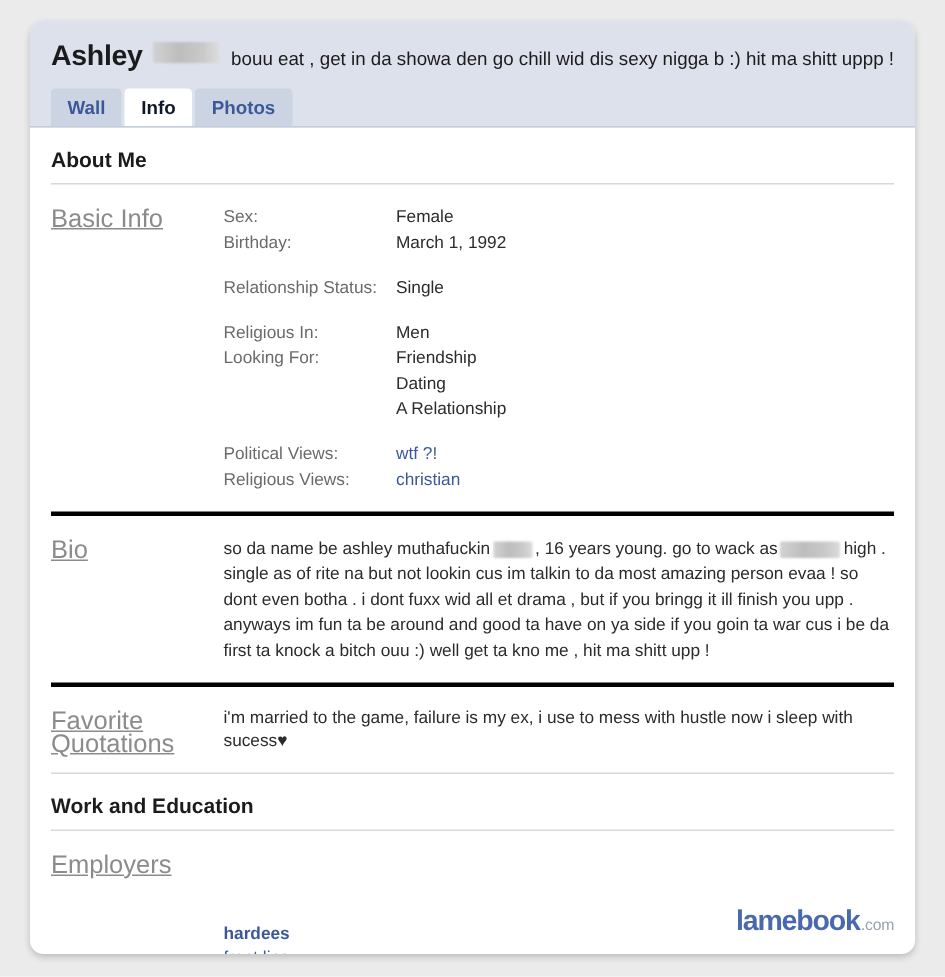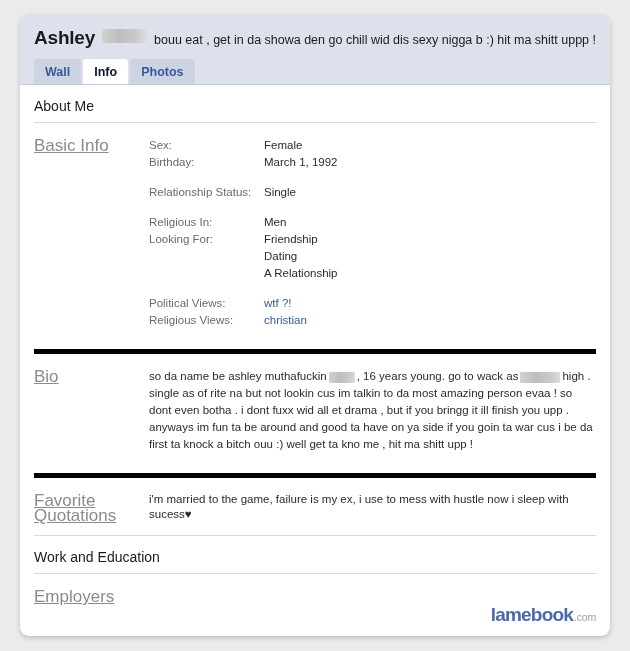--- a/index.html
+++ b/index.html
@@ -110,34 +110,33 @@
   }
 
   
   .card-body {
     padding: 0 14px;
     box-sizing: border-box;
   }
 
   .section-title {
     font-size: 14px;
-    font-weight: normal;
+    font-weight: bold;
     color: #1b1b1b;
     padding: 13px 0 8px 0;
     border-bottom: 1px solid #d8d8d8;
     margin-bottom: 0;
   }
 
   .row {
     display: flex;
     padding: 14px 0 12px 0;
   }
   .row.divided {
-    border-top: 5px solid #000000;
-    margin-top: 8px;
+    border-top: 3px solid #000000;
   }
 
   .row-label {
     width: 115px;
     flex: none;
     font-size: 17px;
     color: #8b8b8b;
     line-height: 15px;
     padding-top: 1px;
     text-decoration: underline;

